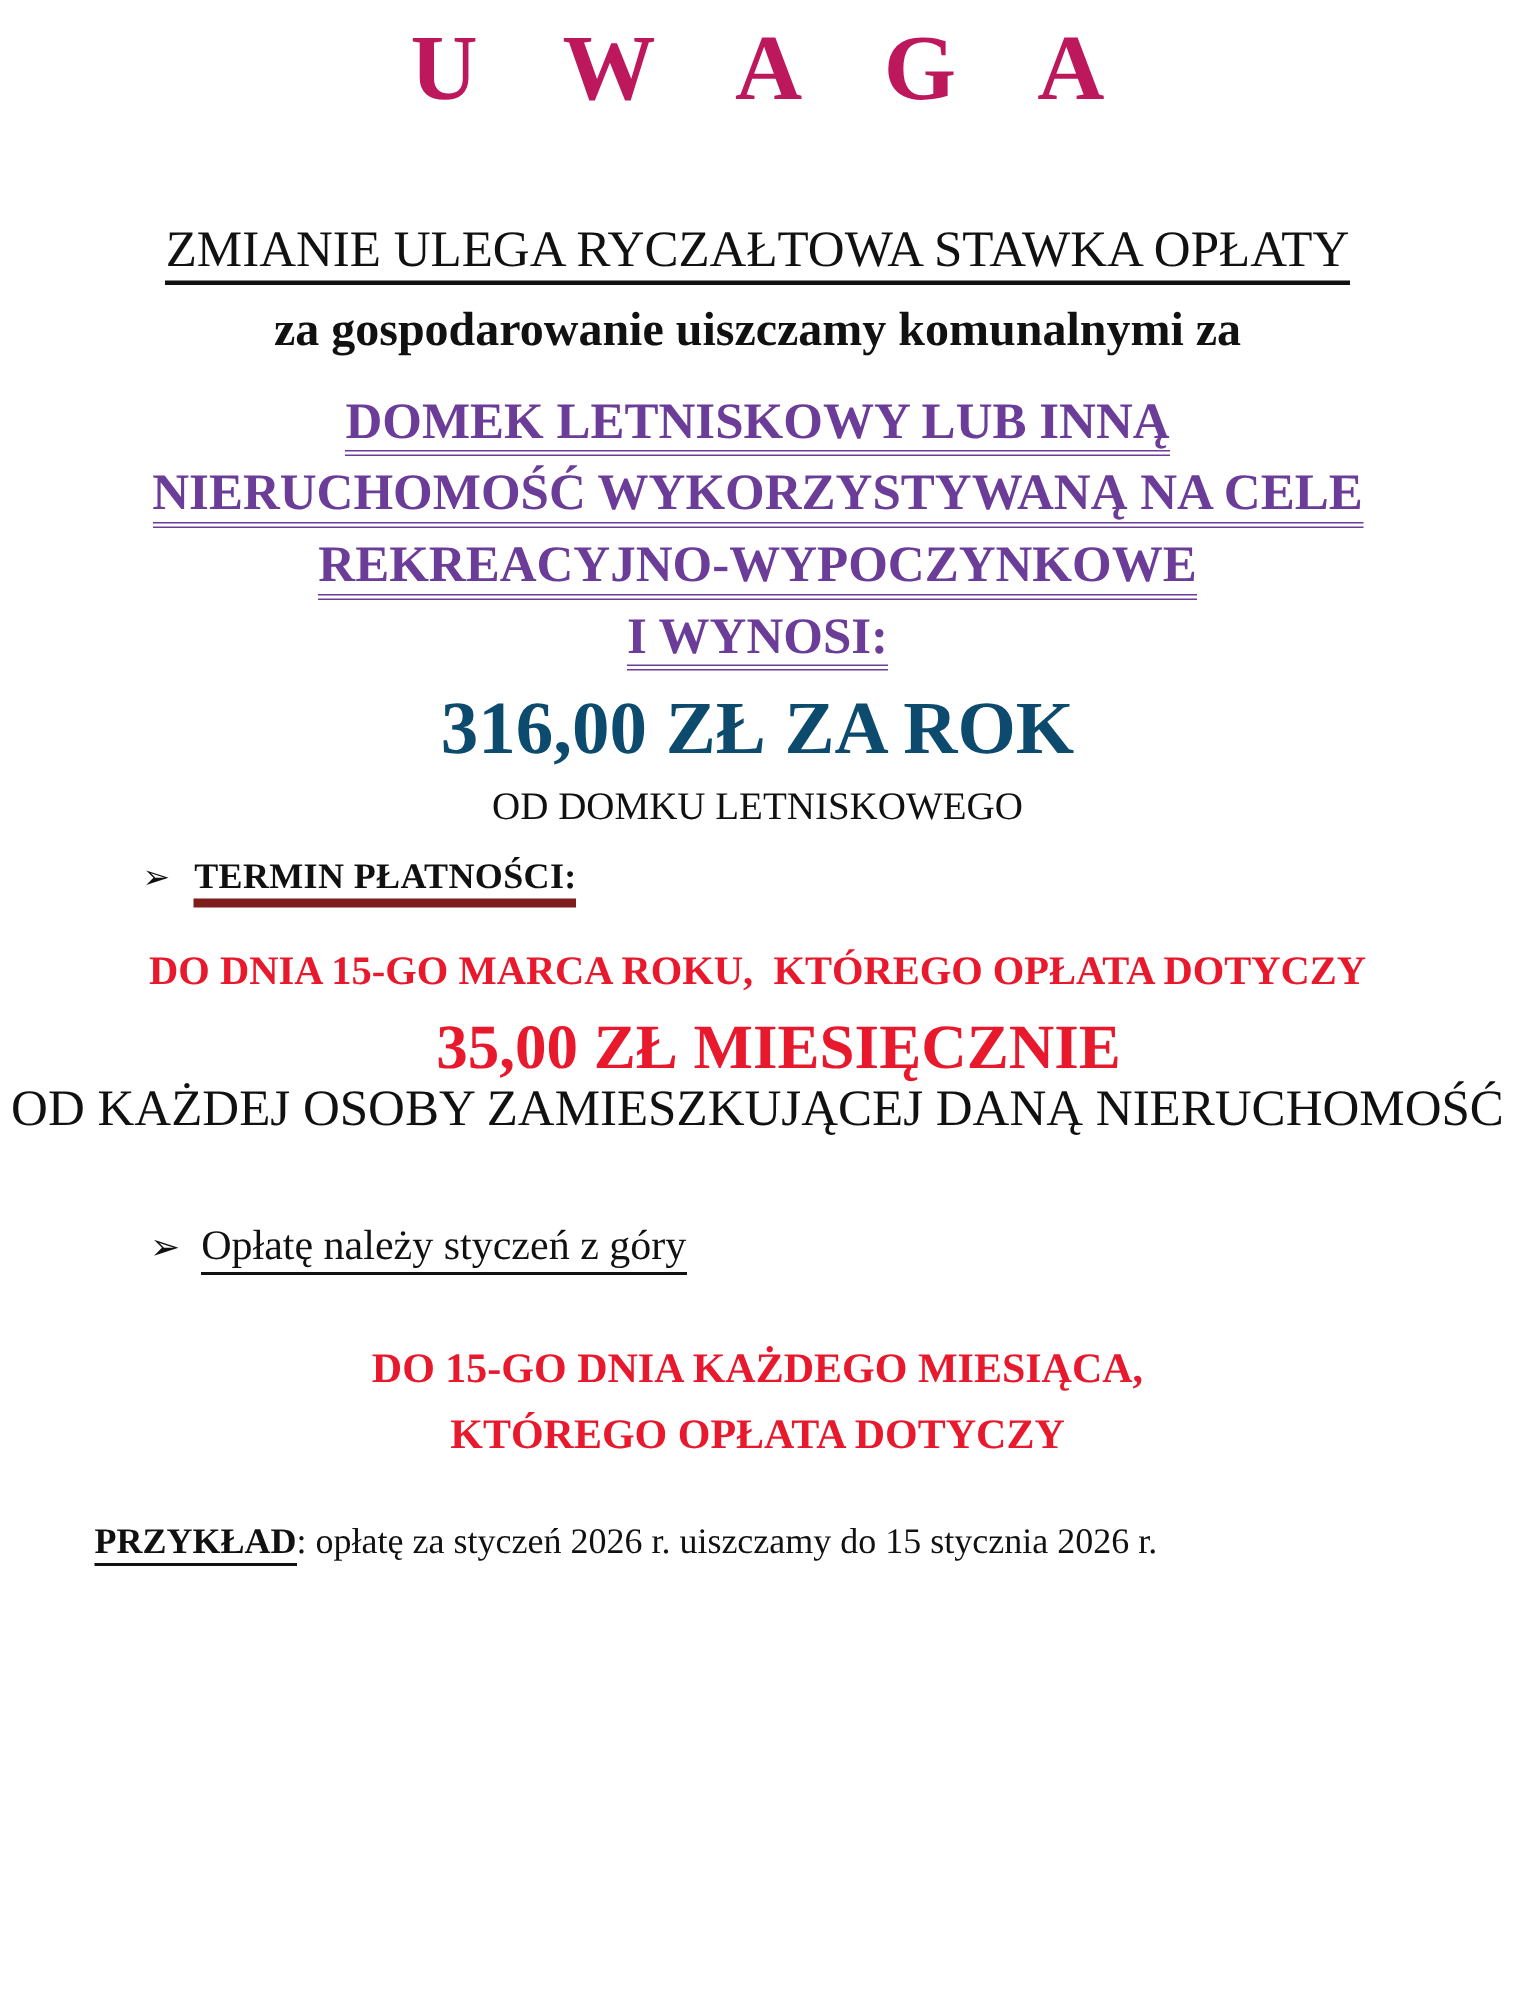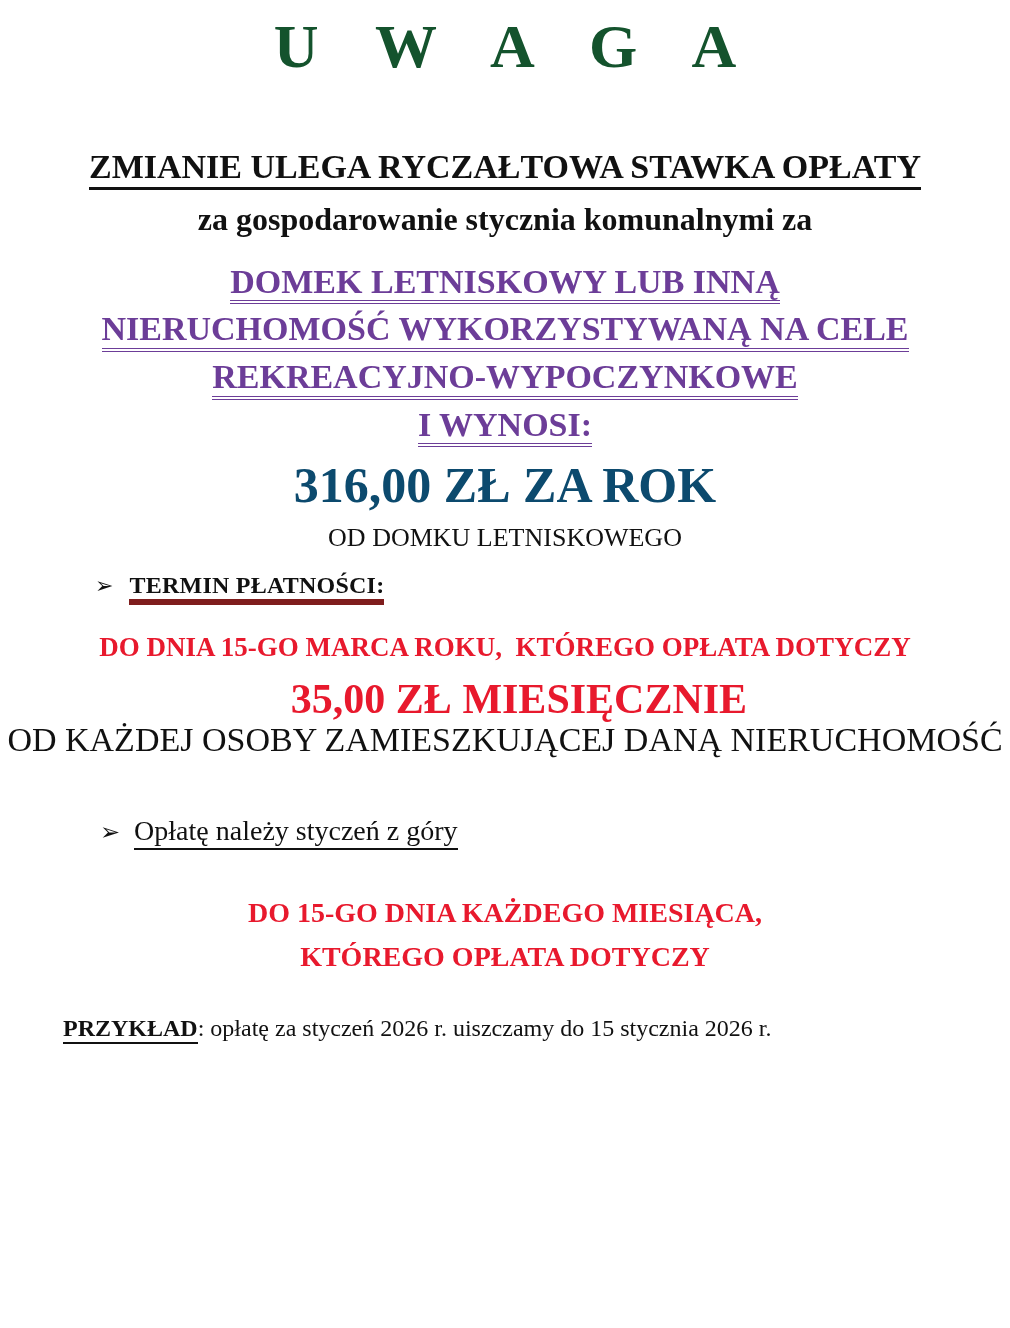--- a/index.html
+++ b/index.html
@@ -12,36 +12,36 @@
     font-family: "Liberation Serif", "DejaVu Serif", serif;
     color: #111111;
     overflow: hidden;
   }
   .center { text-align: center; }
 
   .title {
     padding-top: 6px;
     font-size: 62px;
     font-weight: bold;
-    color: #14532d;
+    color: #be185d;
     letter-spacing: 0.34em;
     text-indent: 0.34em;
     line-height: 80px;
   }
 
   .subtitle { margin-top: 36px; font-size: 37px; font-weight: bold; line-height: 1.1; }
   .subtitle .wrap {
     display: inline-block;
     color: #2ea5dc;
     border-bottom: 4px double #2ea5dc;
     padding-bottom: 5px;
   }
   .subtitle .it { font-style: italic; }
 
-  .h-change { margin-top: 62px; font-size: 34px; font-weight: bold; line-height: 1.1; }
+  .h-change { margin-top: 62px; font-size: 34px; font-weight: normal; line-height: 1.1; }
   .h-change .wrap {
     display: inline-block;
     border-bottom: 3px solid #111111;
     padding-bottom: 2px;
   }
 
   .h-sub { margin-top: 12px; font-size: 32px; font-weight: bold; line-height: 1.1; }
 
   .purple-block { margin-top: 26px; }
   .purple-block .pline { margin-bottom: 7px; font-size: 34px; font-weight: bold; line-height: 1.05; }
@@ -109,21 +109,21 @@
 
 <div class="page">
 
   <div class="title center">U W A G A</div>
 
 
   <div class="h-change center">
     <span class="wrap">ZMIANIE ULEGA RYCZAŁTOWA STAWKA OPŁATY</span>
   </div>
 
-  <div class="h-sub center">za gospodarowanie stycznia komunalnymi za</div>
+  <div class="h-sub center">za gospodarowanie uiszczamy komunalnymi za</div>
 
   <div class="purple-block center">
     <div class="pline">
       <span class="wrap">DOMEK LETNISKOWY LUB INNĄ</span>
     </div>
     <div class="pline">
       <span class="wrap">NIERUCHOMOŚĆ WYKORZYSTYWANĄ NA CELE</span>
     </div>
     <div class="pline">
       <span class="wrap">REKREACYJNO-WYPOCZYNKOWE</span>

